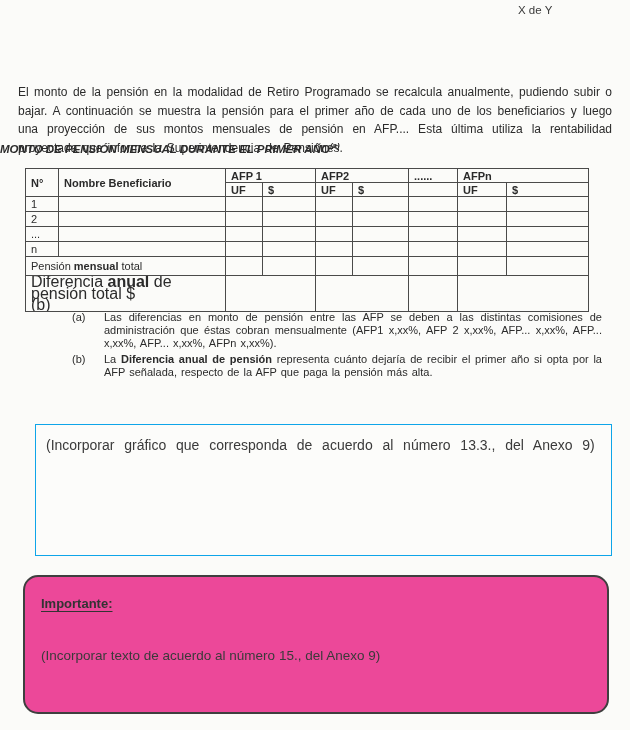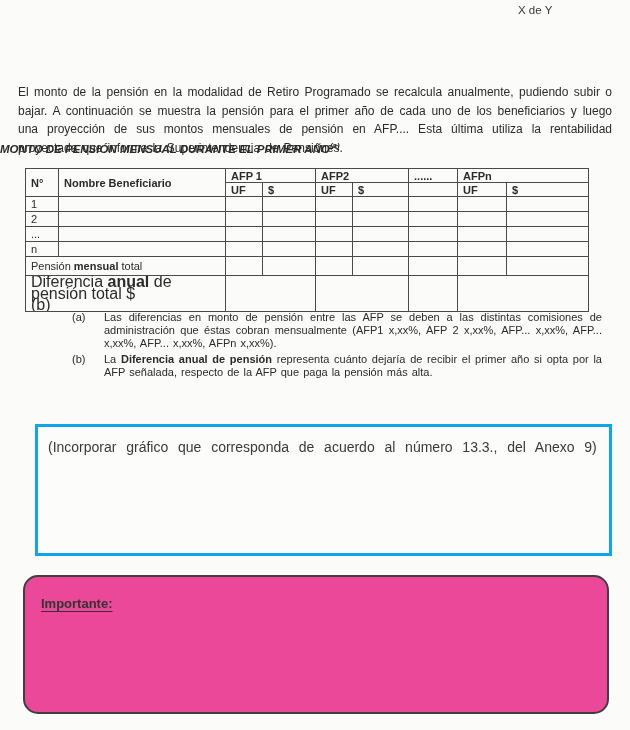--- a/index.html
+++ b/index.html
@@ -56,21 +56,21 @@
   }
   .footnote{display:flex;margin-bottom:2px;}
   .fn-marker{flex:0 0 32px;}
   .fn-text{flex:1;text-align:justify;word-spacing:0.09em;}
   .proj-title{
     position:absolute;left:46px;top:392px;
     font-size:11px;font-weight:bold;color:#2b2b2b;letter-spacing:.2px;
   }
   .graph-box{
     position:absolute;left:35px;top:424px;width:577px;height:132px;
-    border:3px solid #0ea5e9;box-sizing:border-box;
+    border:1px solid #0ea5e9;box-sizing:border-box;
     background:#fcfcfa;
   }
   .graph-box p{
     margin:6px 10px;font-size:14px;line-height:28px;
     color:#3a3a3a;text-align:justify;word-spacing:0.42em;
   }
   .imp-box{
     position:absolute;left:23px;top:575px;width:586px;height:139px;
     box-sizing:border-box;
     background:#ec4899;
@@ -207,15 +207,16 @@
     </div>
   </div>
 
 
   <div class="graph-box">
     <p>(Incorporar gráfico que corresponda de acuerdo al número 13.3., del Anexo 9)</p>
   </div>
 
   <div class="imp-box">
     <div class="imp-label">Importante:</div>
+    <div class="imp-text">(Incorporar texto de acuerdo al número 15., del Anexo 9)</div>
   </div>
 
 </div>
 
 </body></html>

